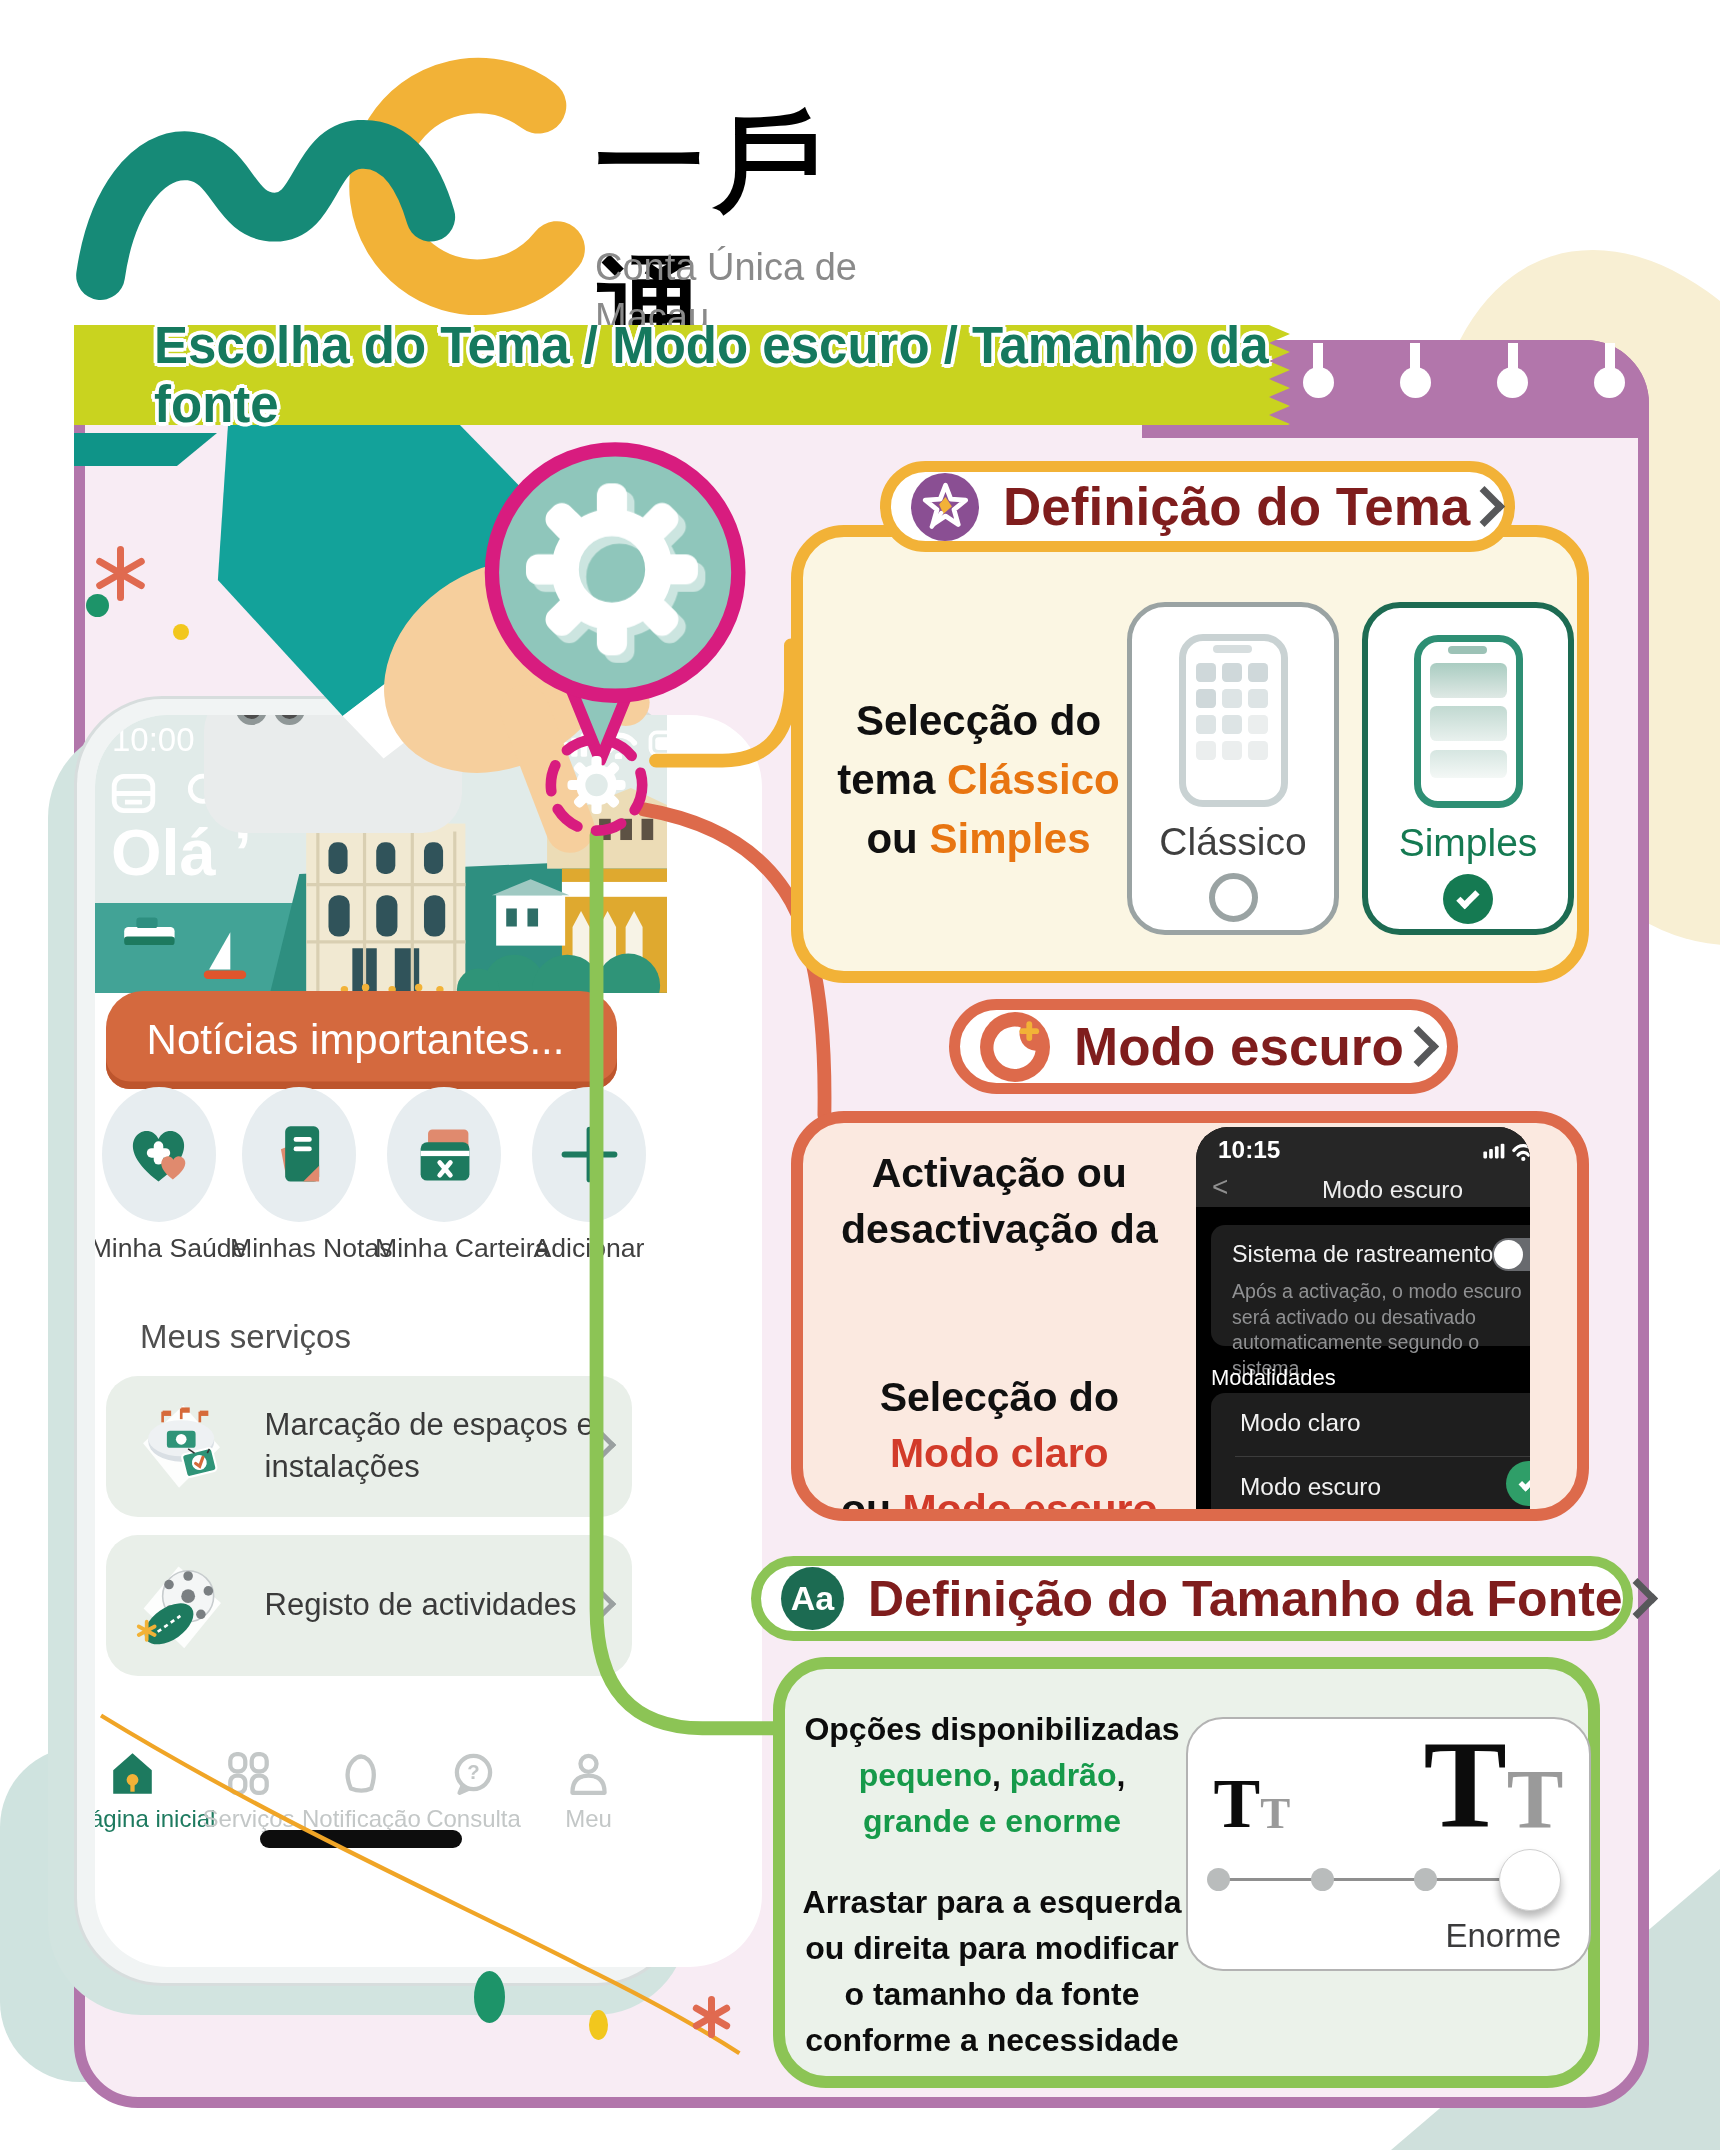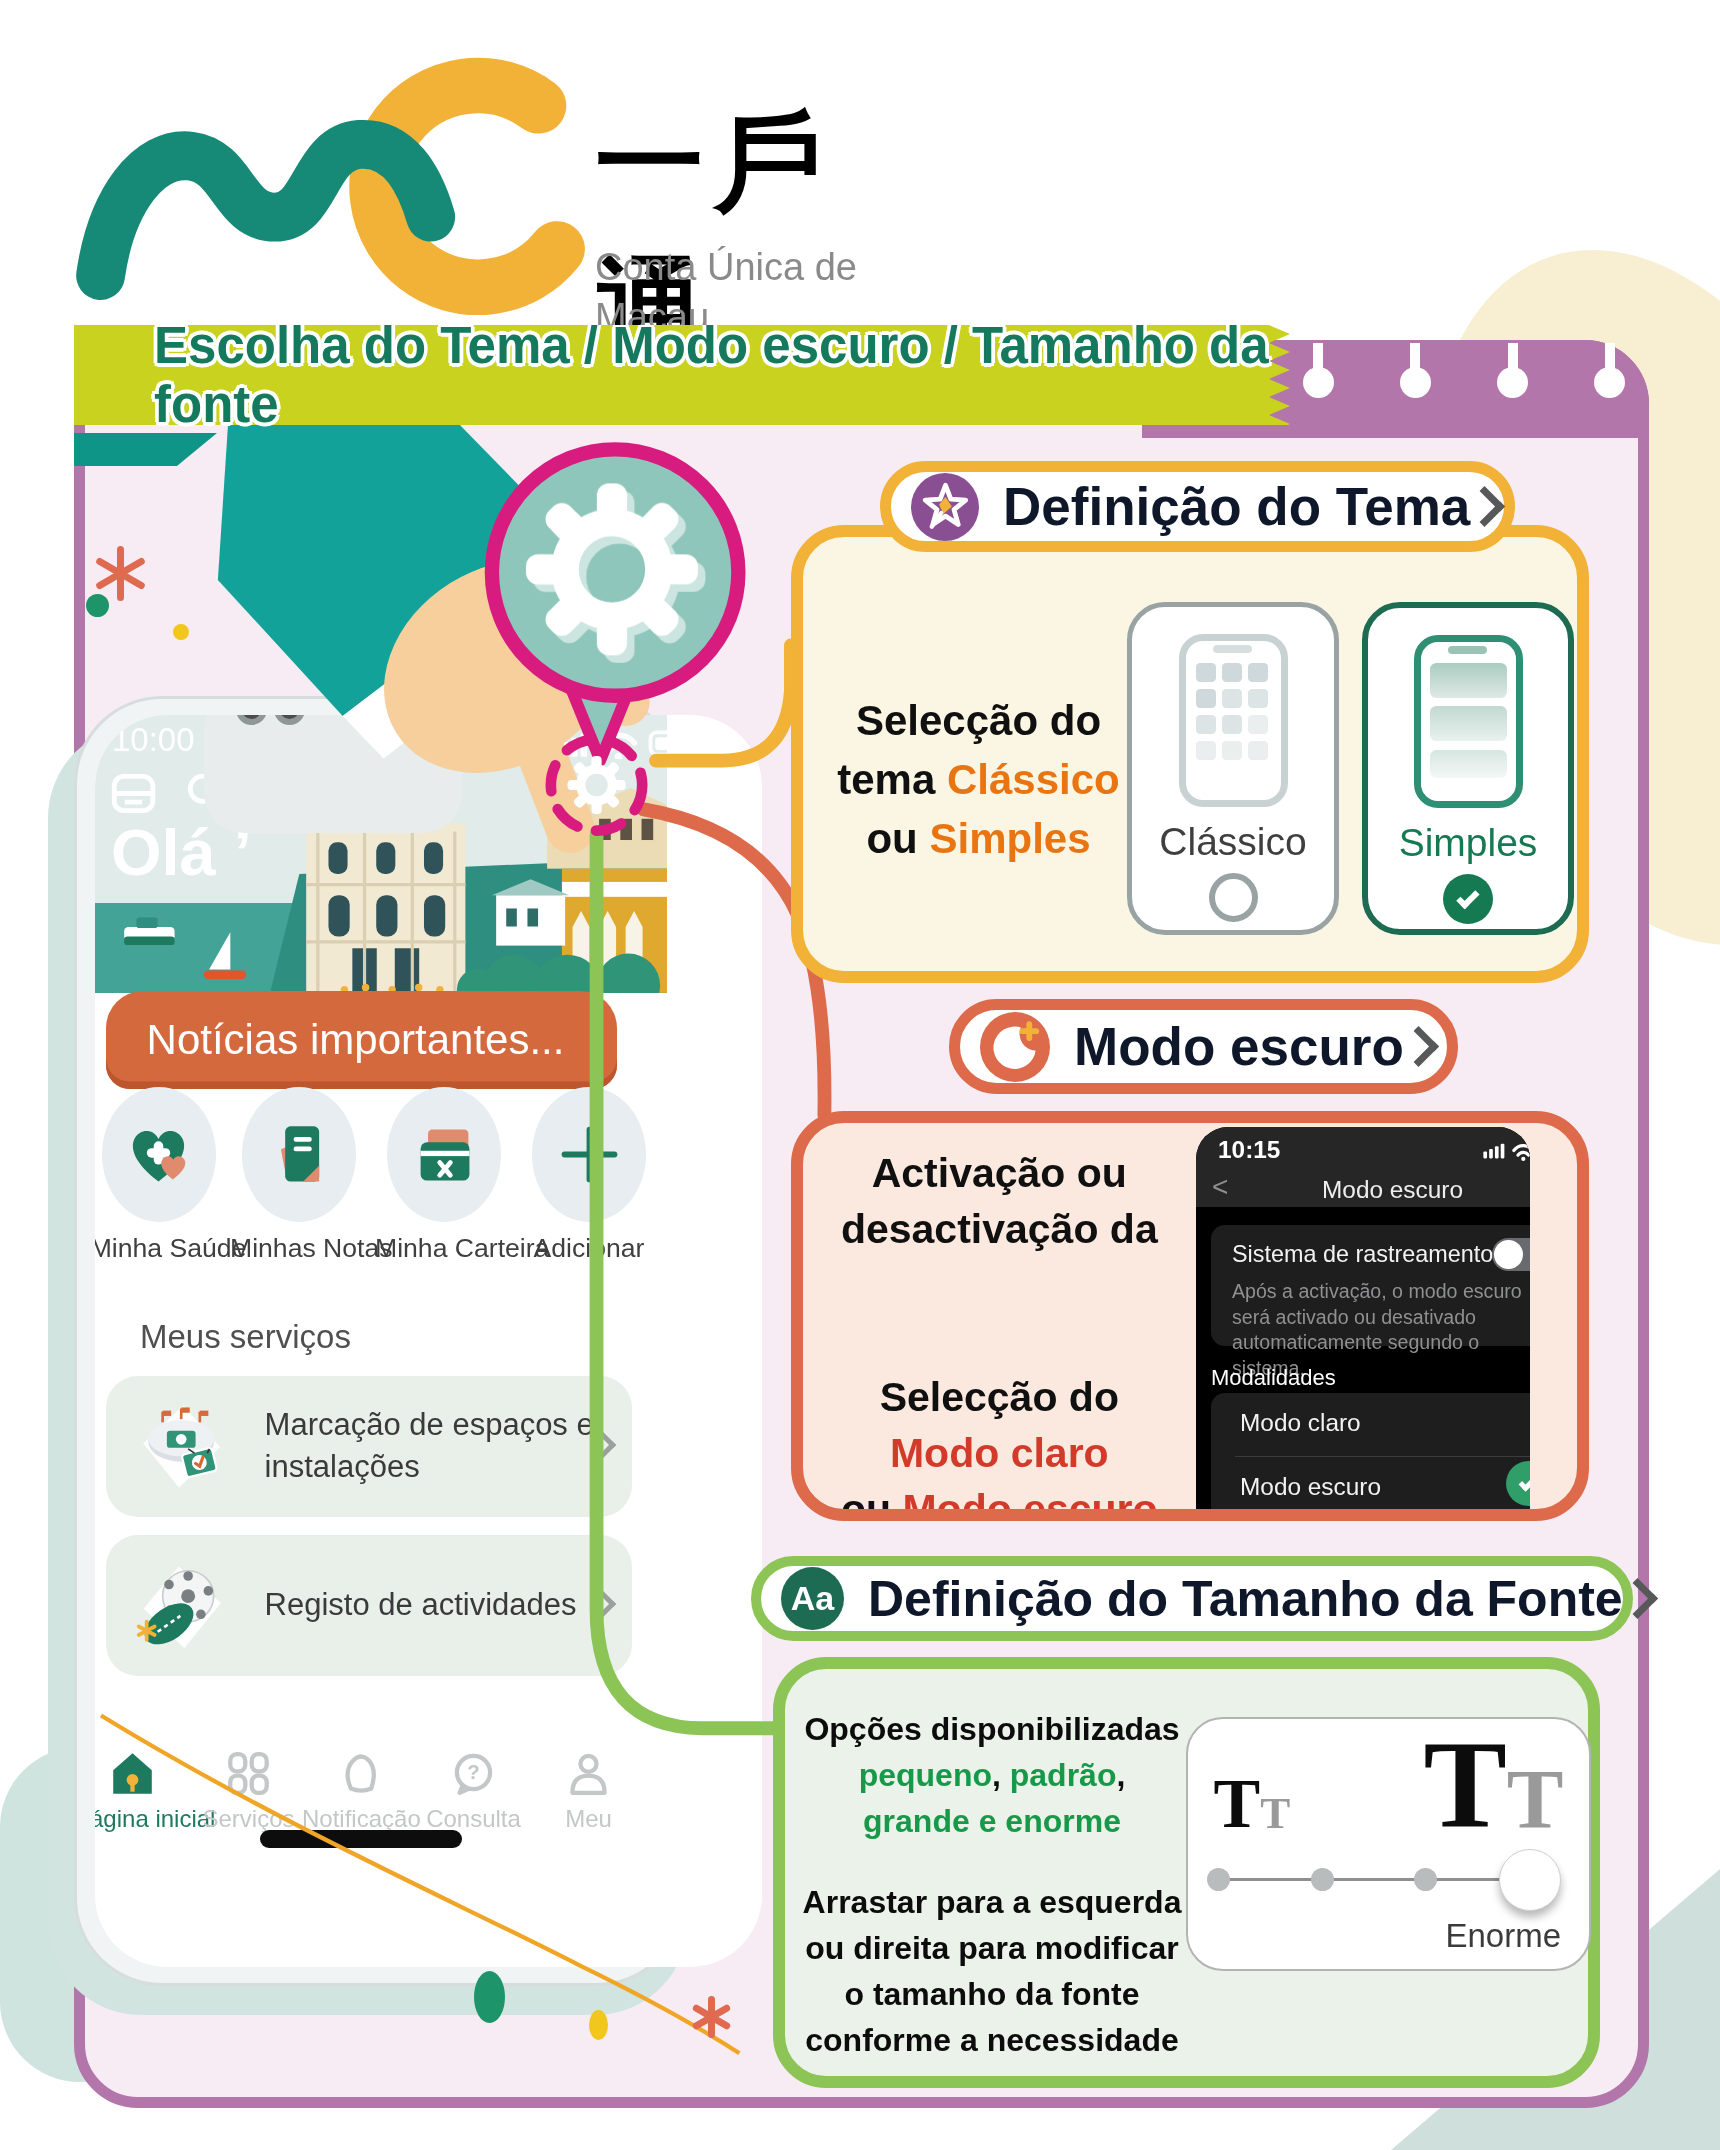--- a/index.html
+++ b/index.html
@@ -90,21 +90,21 @@
                border:12.7px solid #f2b237;border-radius:53px;}
   #panel-dark{left:791px;top:1111px;width:798px;height:410px;background:#fbe9e0;
               border:12.7px solid #dd6a4b;border-radius:53px;overflow:hidden;}
   #panel-font{left:773px;top:1657px;width:827px;height:431px;background:#ebf2ea;
               border:12.7px solid #8cc455;border-radius:53px;}
   .pill{background:#fff;border-radius:74px;display:flex;align-items:center;z-index:8;}
   #pill-theme{left:880px;top:461px;width:635px;height:91px;border:11.7px solid #f2b237;}
   #pill-dark{left:949px;top:999px;width:509px;height:95px;border:11.7px solid #dd6a4b;}
   #pill-font{left:751px;top:1556px;width:882px;height:85px;border:10.6px solid #8cc455;}
   .pill-icon{border-radius:50%;margin-left:20px;flex:none;display:flex;align-items:center;justify-content:center;text-align:center;}
-  .pill-label{margin-left:24px;font-size:53px;font-weight:bold;color:#0f172a;white-space:nowrap;}
+  .pill-label{margin-left:24px;font-size:53px;font-weight:bold;color:#7f1d1d;white-space:nowrap;}
   .pill-chev{margin-left:auto;margin-right:37px;width:29px;height:29px;border-top:7.4px solid #57585a;
              border-right:7.4px solid #57585a;transform:rotate(45deg);flex:none;}
 
   
   #theme-text{left:16px;top:154px;width:319px;text-align:center;font-size:42px;font-weight:bold;
               color:#101010;line-height:59px;}
   .orange{color:#e87511;}
   .opt-card{top:65px;width:212px;height:333px;background:#fff;border-radius:38px;text-align:center;}
   #opt-classic{left:324px;border:5.3px solid #9aa3a3;}
   #opt-simple{left:559px;border:6.4px solid #1d6b52;}

